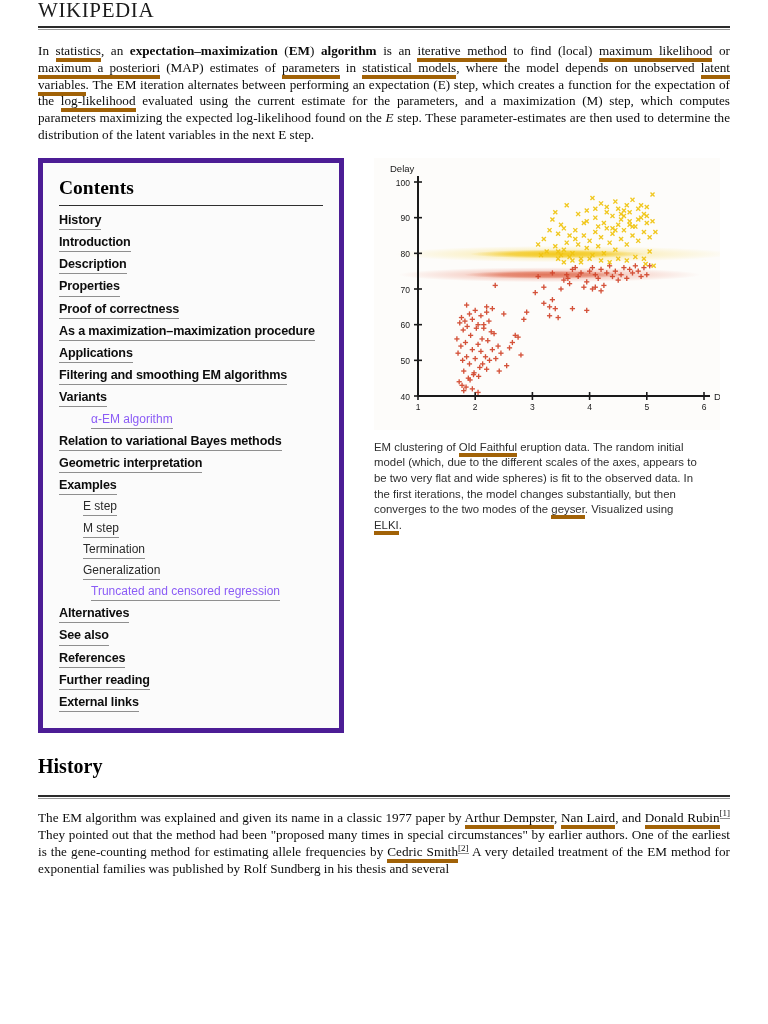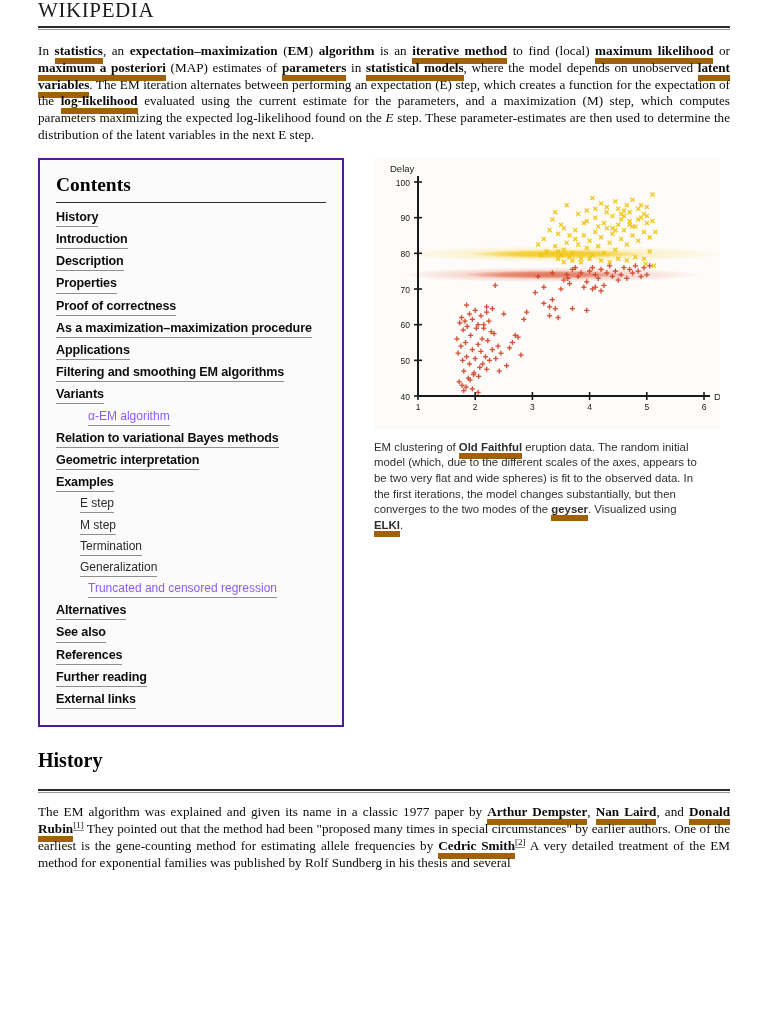--- a/index.html
+++ b/index.html
@@ -52,38 +52,37 @@
     margin-top: 13px;
     font-size: 13.2px;
     line-height: 16.8px;
     text-align: justify;
     color: #0b0b0b;
   }
   .lead b { font-weight: bold; }
   a.wlink {
     color: #0b0b0b;
     text-decoration: none;
-    border-bottom: 6px solid #a16207;
-    font-weight: bold;
+    border-bottom: 4px solid #a16207;
   }
   .ital { font-style: italic; }
 
   
   .cols {
     margin-top: 14px;
     display: flex;
     align-items: flex-start;
     gap: 30px;
   }
 
   
   .toc {
     width: 306px;
     box-sizing: border-box;
-    border: 2px solid #4c1d95;
+    border: 5px solid #4c1d95;
     background: #fbfbfb;
     padding: 14px 16px 16px 16px;
   }
   .toc-title {
     font-size: 19.5px;
     font-weight: bold;
     font-family: "Liberation Serif", serif;
     color: #000;
     padding-bottom: 6px;
     margin-bottom: 2px;

